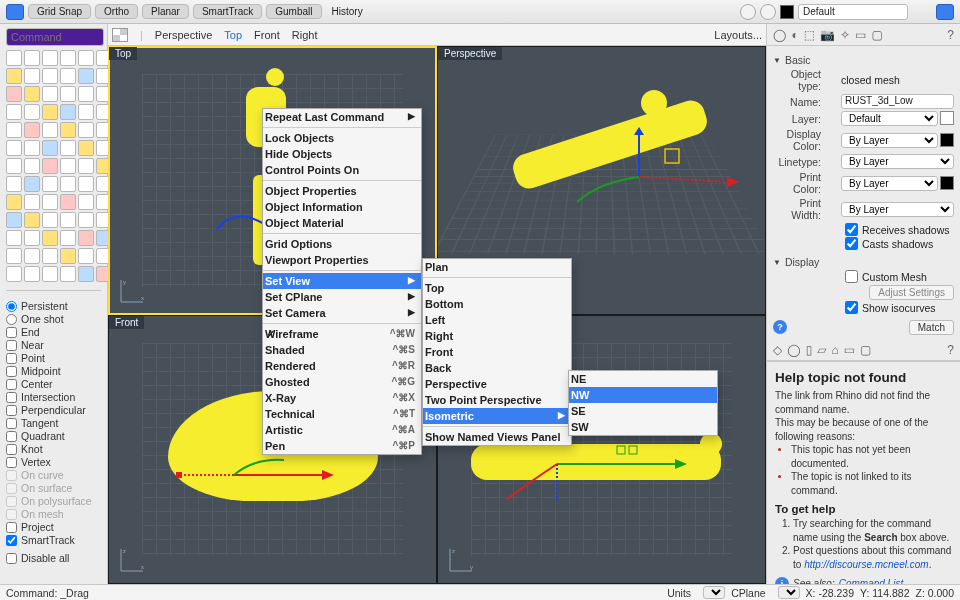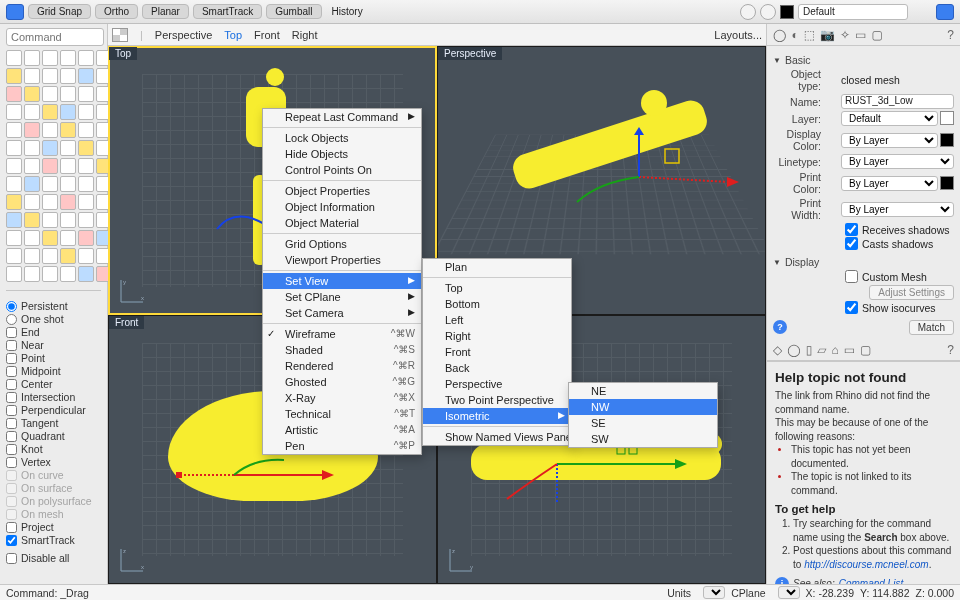--- a/index.html
+++ b/index.html
@@ -8,21 +8,21 @@
 
 .top-strip { height: 24px; background: linear-gradient(#f4f4f4,#e3e3e3); border-bottom: 1px solid #bfbfbf; display: flex; align-items: center; padding: 0 6px; gap: 4px; }
 .top-strip .pill { background: #d8d8d8; border: 1px solid #bbb; border-radius: 4px; padding: 1px 8px; font-size: 10px; cursor: default; }
 .top-strip .plain { padding: 1px 6px; font-size: 10px; }
 .top-strip .spacer { flex: 1; }
 .top-strip .layer-box { width: 110px; height: 16px; background: #fff; border: 1px solid #bbb; border-radius: 3px; font-size: 10px; padding: 0 4px; display:flex; align-items:center; }
 .sq-btn { width: 18px; height: 16px; border: 1px solid #bbb; background: #fff; border-radius: 3px; }
 .sq-blue { background: #3a7ff0; border-color: #2a5fc0; }
 .circ-btn { width: 16px; height: 16px; border: 1px solid #aaa; border-radius: 50%; background:#f3f3f3; display:inline-block; }
 .cmd-left { width: 108px; padding: 4px 4px 0 6px; }
-.cmd-left input { width:100%; height: 18px; border:1px solid #bbb; border-radius:3px; font-size:11px; padding:0 4px; color:#888; background:#ffffff; }
+.cmd-left input { width:100%; height: 18px; border:1px solid #bbb; border-radius:3px; font-size:11px; padding:0 4px; color:#888; background:#4c1d95; }
 
 
 .main { position:absolute; top:24px; left:0; right:0; bottom:16px; display:flex; }
 .col-tools { width: 108px; background:#ececec; border-right:1px solid #c8c8c8; display:flex; flex-direction:column; }
 .tool-grid { display:grid; grid-template-columns: repeat(6, 16px); gap:2px; padding:4px 6px; }
 .tool-grid .t { width:16px; height:16px; border:1px solid #b7b7b7; background:#fff; border-radius:2px; }
 .tool-grid .t:nth-child(7n) { background:#ffe37a; }
 .tool-grid .t:nth-child(11n) { background:#bcdcff; }
 .tool-grid .t:nth-child(13n) { background:#ffc6c6; }
 .col-tools .divider { height:1px; background:#c5c5c5; margin:4px 6px; }
@@ -77,21 +77,21 @@
 .help .seealso { display:flex; align-items:center; gap:4px; margin-top:6px; }
 
 
 .status { position:absolute; left:0; right:0; bottom:0; height:16px; background:#f4f4f4; border-top:1px solid #c8c8c8; display:flex; align-items:center; font-size:10.5px; padding:0 6px; gap:6px; color:#333; }
 .status .sep { flex:1; }
 .status .field { display:flex; gap:12px; align-items:center; }
 .status select { height:13px; font-size:10px; border:1px solid #bbb; border-radius:3px; }
 
 
 .ctx-menu { position:absolute; background:#f5f5f5; border:1px solid #aaa; box-shadow:2px 4px 10px rgba(0,0,0,.25); font-size:11px; min-width:150px; z-index:50; }
-.ctx-menu .mi { padding:2px 28px 2px 22px; white-space:nowrap; position:relative; }
+.ctx-menu .mi { padding:2px 28px 2px 2px; white-space:nowrap; position:relative;font-weight:bold; }
 .ctx-menu .mi.hl { background:#3a7ff0; color:#fff; }
 .ctx-menu .mi .arrow { position:absolute; right:6px; top:2px; font-size:9px; }
 .ctx-menu .mi .kb { position:absolute; right:6px; color:#666; font-size:10px; }
 .ctx-menu .mi.check::before { content:"✓"; position:absolute; left:4px; font-size:10px; }
 .ctx-menu hr { border:none; border-top:1px solid #ccc; margin:2px 0; }
 </style>
 </head>
 <body>
 
 <div class="top-strip">
@@ -534,21 +534,21 @@
   <div class="mi">Right</div>
   <div class="mi">Front</div>
   <div class="mi">Back</div>
   <div class="mi">Perspective</div>
   <div class="mi">Two Point Perspective</div>
   <div class="mi hl"><span>Isometric</span><span class="arrow">▶</span></div>
   <hr>
   <div class="mi">Show Named Views Panel</div>
 </div>
 
-<div class="ctx-menu" style="left:568px; top:382px; width:42px">
+<div class="ctx-menu" style="left:568px; top:370px; width:42px">
   <div class="mi">NE</div>
   <div class="mi hl">NW</div>
   <div class="mi">SE</div>
   <div class="mi">SW</div>
 </div>
 
 <div class="status">
   <span>Command: _Drag</span>
   <span class="sep"></span>
   <span class="field">

